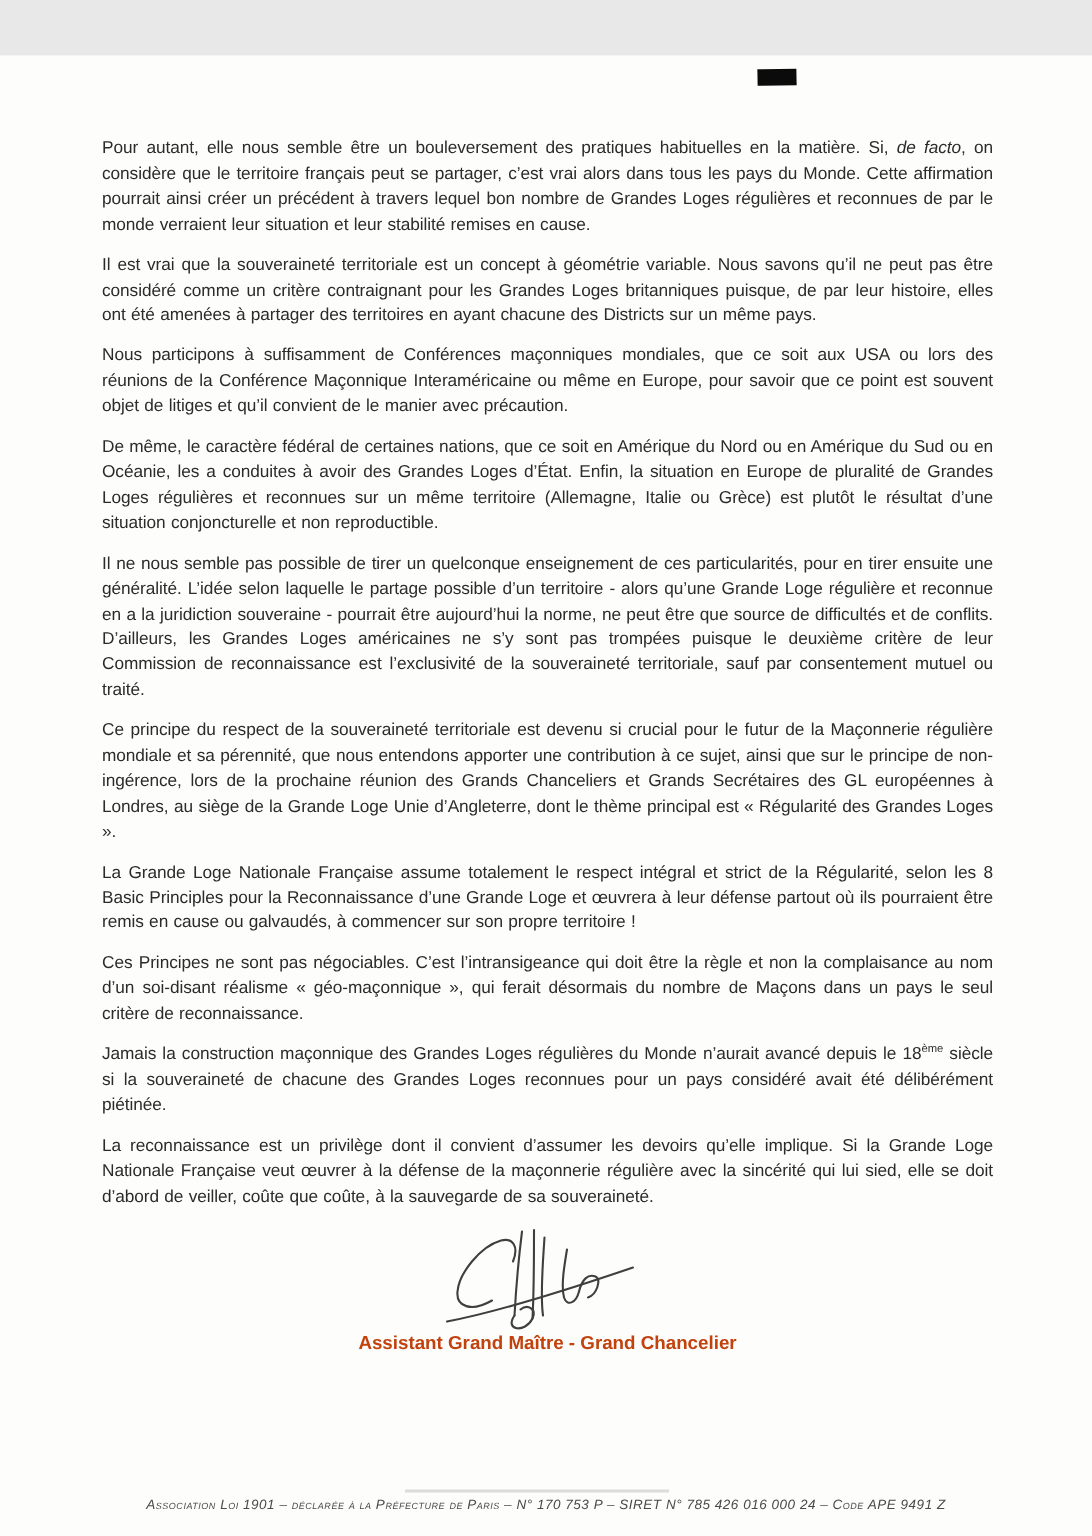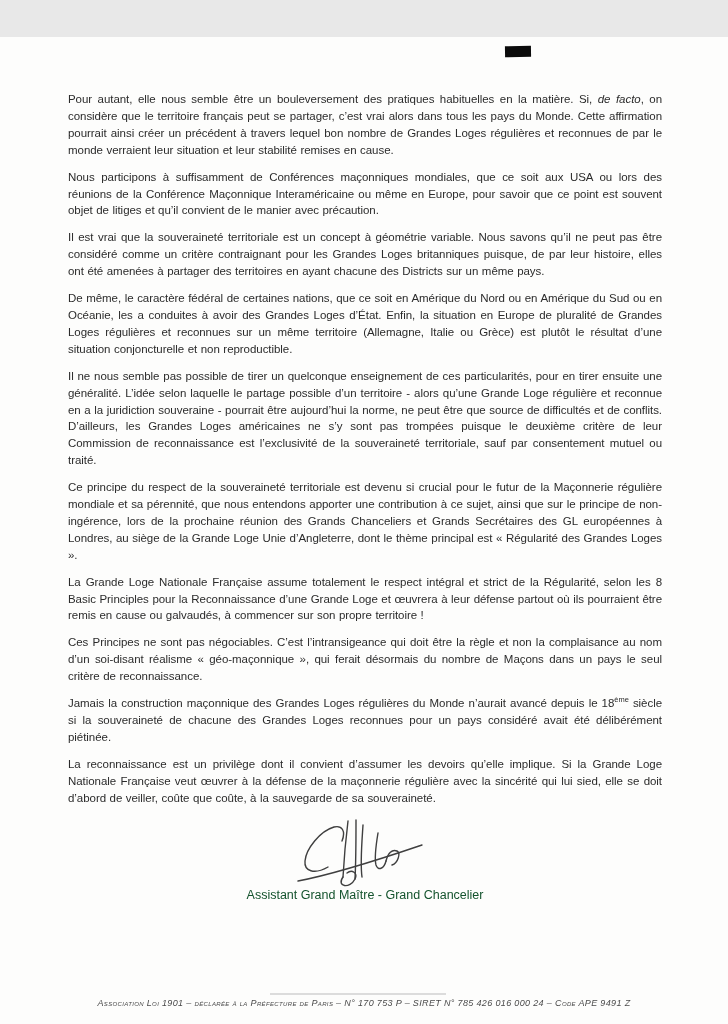--- a/index.html
+++ b/index.html
@@ -66,24 +66,24 @@
     display: block;
     margin: 0 auto -4px auto;
   }
   .sig-name {
     font-weight: bold;
     font-size: 12.5px;
     line-height: 17px;
     color: #262626;
   }
   .sig-title {
-    font-weight: normal;
+    font-weight: bold;
     font-size: 12.5px;
     line-height: 17px;
-    color: #14532d;
+    color: #c2410c;
   }
   
   .contact-line {
     position: absolute;
     top: 936px;
     left: 0;
     width: 728px;
     text-align: center;
     font-family: "DejaVu Serif", serif;
     font-style: italic;
@@ -125,22 +125,22 @@
 </head>
 <body>
 
 <div class="page">
 
   <div class="scan-mark-top"></div>
 
   <div class="content">
 
   <p class="para"><span>Pour autant, elle nous semble être un bouleversement des pratiques habituelles en la matière. Si, </span><em>de facto</em><span>, on considère que le territoire français peut se partager, c’est vrai alors dans tous les pays du Monde. Cette affirmation pourrait ainsi créer un précédent à travers lequel bon nombre de Grandes Loges régulières et reconnues de par le monde verraient leur situation et leur stabilité remises en cause.</span></p>
+      <p class="para"><span>Il est vrai que la souveraineté territoriale est un concept à géométrie variable. Nous savons qu’il ne peut pas être considéré comme un critère contraignant pour les Grandes Loges britanniques puisque, de par leur histoire, elles ont été amenées à partager des territoires en ayant chacune des Districts sur un même pays.</span></p>
       <p class="para"><span>Nous participons à suffisamment de Conférences maçonniques mondiales, que ce soit aux USA ou lors des réunions de la Conférence Maçonnique Interaméricaine ou même en Europe, pour savoir que ce point est souvent objet de litiges et qu’il convient de le manier avec précaution.</span></p>
-      <p class="para"><span>Il est vrai que la souveraineté territoriale est un concept à géométrie variable. Nous savons qu’il ne peut pas être considéré comme un critère contraignant pour les Grandes Loges britanniques puisque, de par leur histoire, elles ont été amenées à partager des territoires en ayant chacune des Districts sur un même pays.</span></p>
       <p class="para"><span>De même, le caractère fédéral de certaines nations, que ce soit en Amérique du Nord ou en Amérique du Sud ou en Océanie, les a conduites à avoir des Grandes Loges d’État. Enfin, la situation en Europe de pluralité de Grandes Loges régulières et reconnues sur un même territoire (Allemagne, Italie ou Grèce) est plutôt le résultat d’une situation conjoncturelle et non reproductible.</span></p>
       <p class="para"><span>Il ne nous semble pas possible de tirer un quelconque enseignement de ces particularités, pour en tirer ensuite une généralité. L’idée selon laquelle le partage possible d’un territoire - alors qu’une Grande Loge régulière et reconnue en a la juridiction souveraine - pourrait être aujourd’hui la norme, ne peut être que source de difficultés et de conflits. D’ailleurs, les Grandes Loges américaines ne s’y sont pas trompées puisque le deuxième critère de leur Commission de reconnaissance est l’exclusivité de la souveraineté territoriale, sauf par consentement mutuel ou traité.</span></p>
       <p class="para"><span>Ce principe du respect de la souveraineté territoriale est devenu si crucial pour le futur de la Maçonnerie régulière mondiale et sa pérennité, que nous entendons apporter une contribution à ce sujet, ainsi que sur le principe de non-ingérence, lors de la prochaine réunion des Grands Chanceliers et Grands Secrétaires des GL européennes à Londres, au siège de la Grande Loge Unie d’Angleterre, dont le thème principal est « Régularité des Grandes Loges ».</span></p>
       <p class="para"><span>La Grande Loge Nationale Française assume totalement le respect intégral et strict de la Régularité, selon les 8 Basic Principles pour la Reconnaissance d’une Grande Loge et œuvrera à leur défense partout où ils pourraient être remis en cause ou galvaudés, à commencer sur son propre territoire !</span></p>
       <p class="para"><span>Ces Principes ne sont pas négociables. C’est l’intransigeance qui doit être la règle et non la complaisance au nom d’un soi-disant réalisme « géo-maçonnique », qui ferait désormais du nombre de Maçons dans un pays le seul critère de reconnaissance.</span></p>
       <p class="para"><span>Jamais la construction maçonnique des Grandes Loges régulières du Monde n’aurait avancé depuis le 18</span><sup>ème</sup><span> siècle si la souveraineté de chacune des Grandes Loges reconnues pour un pays considéré avait été délibérément piétinée.</span></p>
       <p class="para"><span>La reconnaissance est un privilège dont il convient d’assumer les devoirs qu’elle implique. Si la Grande Loge Nationale Française veut œuvrer à la défense de la maçonnerie régulière avec la sincérité qui lui sied, elle se doit d’abord de veiller, coûte que coûte, à la sauvegarde de sa souveraineté.</span></p>
       <div class="signature-block-holder">
     <div class="signature-block">
       <svg class="sig-scribble" width="150" height="72" viewBox="0 0 150 72" fill="none" stroke="#3f3f3f" stroke-width="1.4" stroke-linecap="round">

